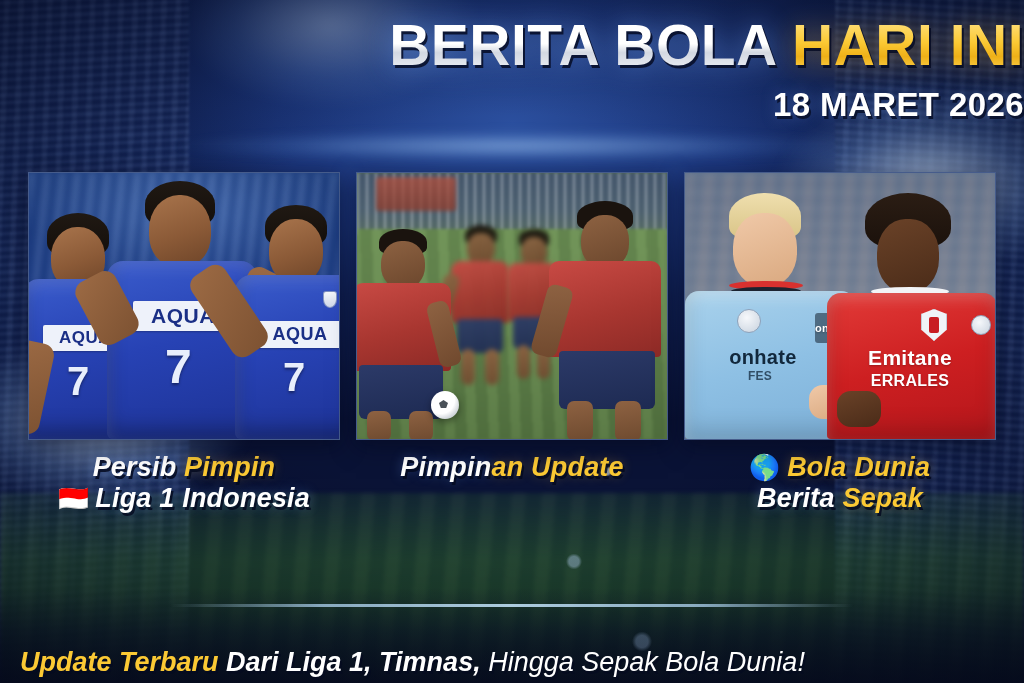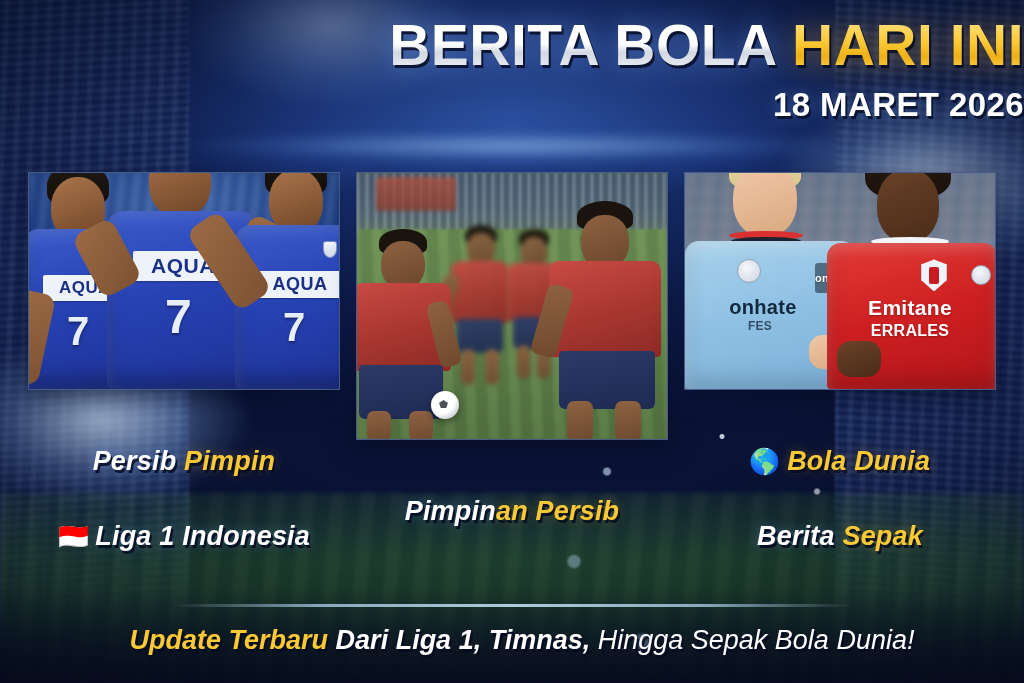--- a/index.html
+++ b/index.html
@@ -142,21 +142,21 @@
   .photo {
     position:relative; height:268px; overflow:hidden;
     border:1px solid rgba(170,200,255,.35);
     box-shadow:0 6px 22px rgba(3,8,28,.55), inset 0 0 0 1px rgba(255,255,255,.06);
     background:#12224e;
   }
   .caption {
     margin-top:12px; text-align:center; line-height:1.14;
     font-size:27px; font-weight:bold; font-style:italic; letter-spacing:.2px;
   }
-  .caption .line { display:block; white-space:nowrap;margin-top:44px; }
+  .caption .line { display:block; white-space:nowrap; }
   .caption .w { color:#ffffff; text-shadow:2px 3px 0 rgba(5,10,32,.85), 0 0 12px rgba(110,160,255,.35); }
   .caption .g { color:#fbc934; text-shadow:2px 3px 0 rgba(5,10,32,.85), 0 0 12px rgba(255,190,60,.3); }
   .caption .flag { font-style:normal; margin-right:6px; font-size:25px; }
 
   
   .p1-bg {
     position:absolute; inset:0;
     background:
       radial-gradient(ellipse 70% 40% at 50% 14%, rgba(130,180,255,.35), rgba(20,45,110,0) 70%),
       linear-gradient(180deg,#20407f 0%,#1b3a82 45%,#16306d 100%);
@@ -280,21 +280,21 @@
     content:""; position:absolute; inset:22% 28%; background:#c81c22; border-radius:2px;
   }
 
   
   .divider {
     position:absolute; left:170px; right:170px; top:604px; height:3px; z-index:6;
     background:linear-gradient(90deg, rgba(150,200,255,0), rgba(185,222,255,.7) 22%, rgba(200,232,255,.85) 50%, rgba(185,222,255,.7) 78%, rgba(150,200,255,0));
     filter:blur(.6px);
   }
   .footer {
-    position:absolute; left:0; right:0; top:624px; text-align:center; z-index:6;
+    position:absolute; left:0; right:0; top:646px; z-index:6;
     font-size:27px; line-height:1.2; white-space:nowrap;margin-left:20px;
   }
   .footer .g { color:#fbc934; font-weight:bold; font-style:italic; text-shadow:2px 3px 0 rgba(5,10,32,.85); }
   .footer .w { color:#ffffff; font-weight:bold; font-style:italic; text-shadow:2px 3px 0 rgba(5,10,32,.85); }
   .footer .l { color:#ffffff; font-weight:normal; font-style:italic; text-shadow:2px 3px 0 rgba(5,10,32,.85); }
 </style>
 </head>
 <body>
 
 <div id="stage">
@@ -420,21 +420,21 @@
           <div class="t-arm" style="left:-2px; top:84px;width:26px; height:72px; transform:rotate(16deg);"></div>
           <div class="t-short" style="left:18px; top:150px;width:96px;height:58px;"></div>
           <div class="t-leg" style="left:26px; top:200px;width:26px;height:40px;"></div>
           <div class="t-leg" style="left:74px; top:200px;width:26px;height:40px;"></div>
         </div>
 
         <div class="p2-ball" style="left:74px; top:218px;"></div>
       </div>
 
       <div class="caption">
-        <span class="line"><span class="w">Pimpin</span><span class="g">an Persib</span></span>
+        <span class="line"><span class="w">Pimpin</span><span class="g">an Update</span></span>
       </div>
     </div>
 
     <div class="card">
       <div class="photo">
         <div class="p3-bg"></div>
         <div class="p3-crowd"></div>
 
         <div class="h-fig" style="left:4px; width:166px; height:250px;">
           <div class="blond" style="position:absolute; left:40px; top:4px;  width:72px; height:46px;"></div>

